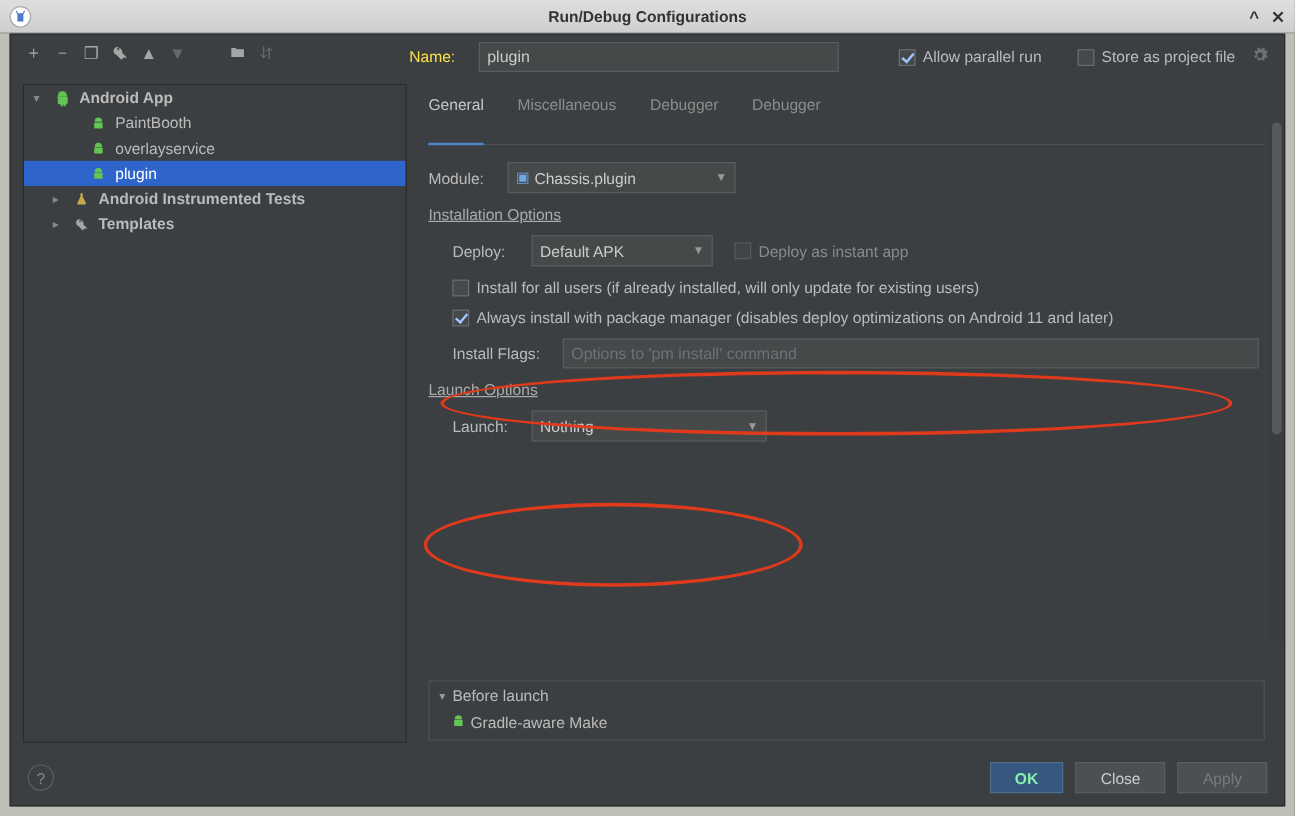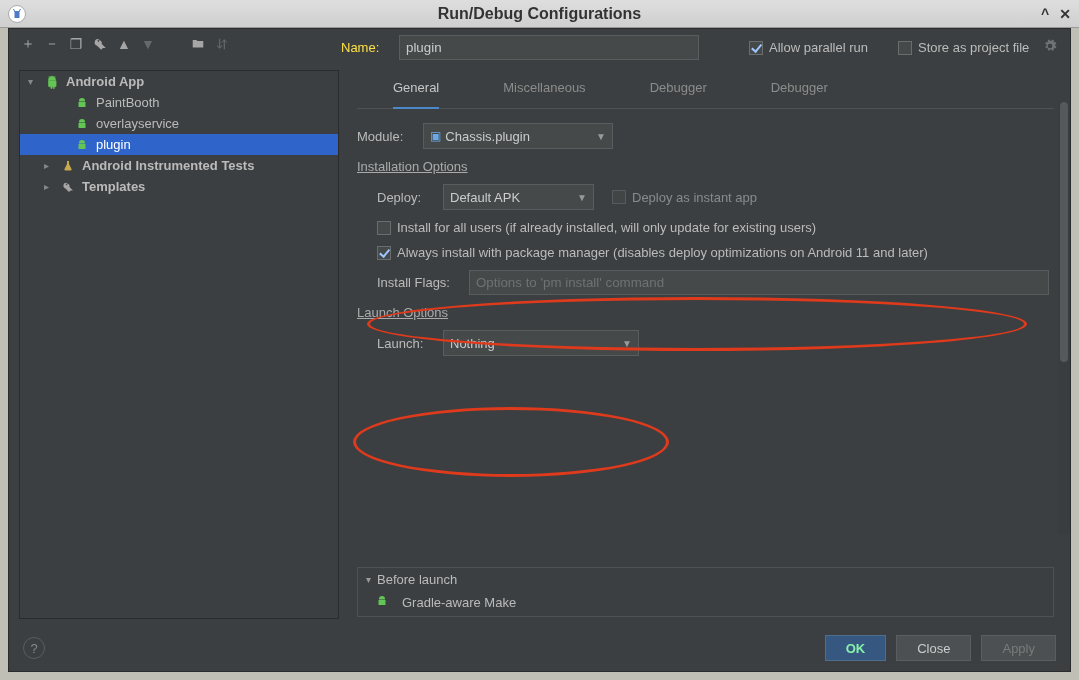--- a/index.html
+++ b/index.html
@@ -14,21 +14,21 @@
   .titlebar {
     height:28px;
     background:linear-gradient(#dedede,#cfcfcf);
     display:flex; align-items:center;
     padding:0 8px;
     position:relative;
     border-bottom:1px solid #9a9a9a;
   }
   .titlebar .title {
     position:absolute; left:0; right:0; text-align:center;
-    color:#333; font-weight:bold; font-size:16px;
+    color:#333; font-weight:bold; font-size:13px;
   }
   .app-icon {
     width:18px; height:18px; border-radius:50%;
     background:#fff; display:flex; align-items:center; justify-content:center;
     border:1px solid #aaa;
     color:#4e7bc7; font-weight:bold; font-size:11px;
   }
   .winctrl { margin-left:auto; display:flex; gap:10px; color:#333; }
   .winctrl span { cursor:pointer; font-size:14px; font-weight:bold; line-height:14px; }
 
@@ -105,21 +105,21 @@
   }
   .chk .text { color:#bbb; }
   .gear-icon { color:#6f7274; margin-left:4px; }
 
   .tabs {
     display:flex; gap:28px;
     border-bottom:1px solid #4e5254;
     padding-top:4px;
   }
   .tab {
-    padding:6px 0 12px 0; color:#8c8c8c; cursor:pointer; font-size:13px;margin-left:36px;
+    padding:6px 0 24px 0; color:#8c8c8c; cursor:pointer; font-size:13px;
   }
   .tab.active { color:#c7c7c7; border-bottom:2px solid #4a88c7; margin-bottom:-1px; }
 
   .form-area { flex:1; padding-top:14px; overflow:visible; position:relative; }
   .form-row { display:flex; align-items:center; margin-bottom:10px; }
   .form-row .flabel { width:66px; color:#bbb; }
   .form-row.indent .flabel { margin-left:20px; }
   .form-row.indent2 .flabel { margin-left:20px; width:92px; }
 
   .select {
@@ -146,21 +146,21 @@
     border-radius:50%;
     pointer-events:none;
   }
 
   .before-launch {
     border:1px solid #4e5254;
     margin-top:auto;
   }
   .bl-header { display:flex; align-items:center; padding:4px 8px; color:#bbb; }
   .bl-header .arrow { font-size:10px; margin-right:6px; color:#999; }
-  .bl-item { padding:4px 12px 6px 18px; display:flex; align-items:flex-end; gap:14px; }
+  .bl-item { padding:4px 12px 6px 18px; display:flex; align-items:flex-end; gap:4px; }
 
   .bottom-bar {
     display:flex; align-items:center;
     padding:10px 14px;
     gap:10px;
   }
   .help-btn {
     width:22px; height:22px; border-radius:50%;
     border:1px solid #5b5e60; color:#888;
     display:flex; align-items:center; justify-content:center;

